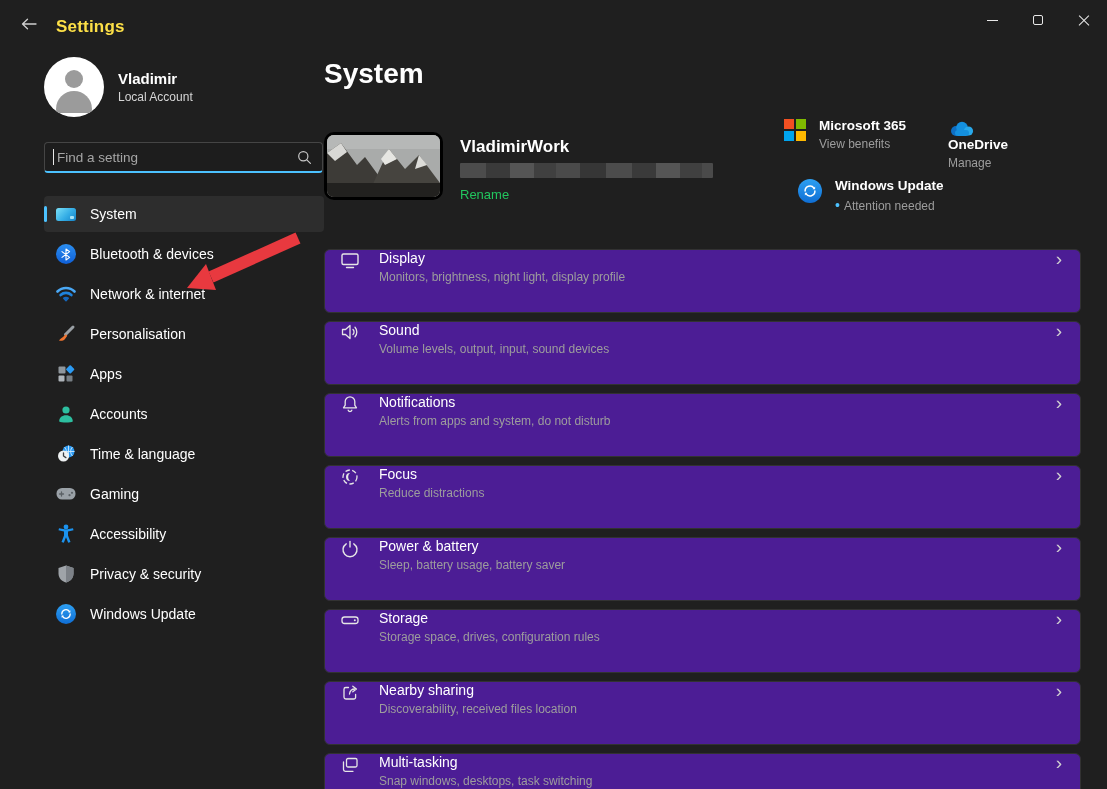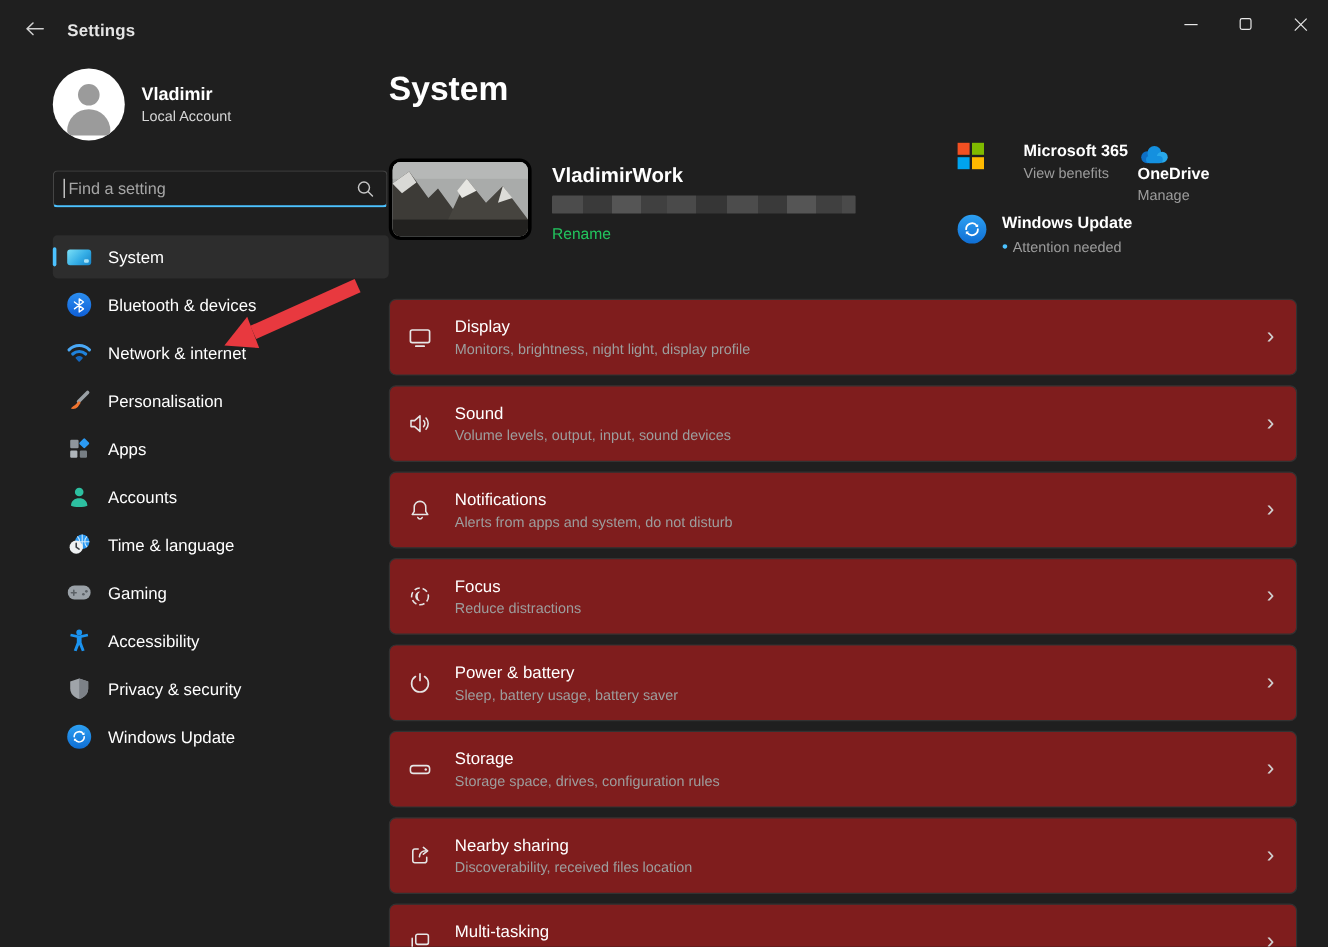--- a/index.html
+++ b/index.html
@@ -6,21 +6,21 @@
   html,body { width:1107px; height:789px; overflow:hidden; }
   body {
     background:#1f1f1f;
     font-family:"Liberation Sans", sans-serif;
     color:#fff;
     position:relative;
   }
   
   .titlebar { position:absolute; top:0; left:0; width:1107px; height:48px; }
   .back-btn { position:absolute; left:12px; top:10px; width:34px; height:28px; display:flex; align-items:center; justify-content:center; border-radius:4px; cursor:pointer; }
-  .tb-title { position:absolute; left:56px; top:17px; font-size:14px; font-weight:700; color:#e5e5e5; letter-spacing:.2px; }
+  .tb-title { position:absolute; left:56px; top:17px; font-size:17px; font-weight:700; color:#fde047; letter-spacing:.2px; }
   .win-controls { position:absolute; right:0; top:0; height:40px; display:flex; }
   .win-btn { width:46px; height:40px; display:flex; align-items:center; justify-content:center; cursor:pointer; }
   .ic-min { width:11px; height:1px; background:#e8e8e8; }
   .ic-max { width:10px; height:10px; border:1px solid #e8e8e8; border-radius:2px; }
   .ic-close { position:relative; width:12px; height:12px; }
   .ic-close::before,.ic-close::after { content:""; position:absolute; left:-1px; top:5.5px; width:14px; height:1.2px; background:#e8e8e8; }
   .ic-close::before { transform:rotate(45deg); }
   .ic-close::after { transform:rotate(-45deg); }
 
   
@@ -69,22 +69,22 @@
   .rename { margin-top:9px; font-size:13px; color:#22c55e; cursor:pointer; display:inline-block; }
   .q-block { position:absolute; display:flex; align-items:flex-start; }
   .q-icon { margin-right:13px; margin-top:1px; flex:0 0 auto; }
   .q-title { font-size:13.5px; font-weight:700; color:#fff; }
   .q-sub { font-size:12px; color:#9d9d9d; margin-top:4px; }
   .q-sub .dot { color:#4cc2ff; font-size:14px; margin-right:4px; }
   .ms-grid { width:22px; height:22px; display:grid; grid-template-columns:10px 10px; grid-template-rows:10px 10px; gap:2px; }
   .ms-grid i { display:block; }
 
   .rows { position:absolute; left:14px; top:201px; width:757px; }
-  .srow { height:64px; margin-bottom:8px; background:#7f1d1d; border:1px solid #323232;
-    border-radius:6px; display:flex; align-items:center; padding:0 18px 0 14px; cursor:pointer; }
+  .srow { height:64px; margin-bottom:8px; background:#4c1d95; border:1px solid #323232;
+    border-radius:6px; display:flex; align-items:flex-start; padding:0 18px 0 14px; cursor:pointer; }
   .srow-ic { width:40px; display:flex; align-items:center; justify-content:flex-start; flex:0 0 auto; }
   .srow-text { flex:1; }
   .srow-title { font-size:14px; color:#fff; }
   .srow-sub { font-size:12px; color:#9d9d9d; margin-top:4px; }
   .chev { font-size:19px; color:#d0d0d0; line-height:1; transform:translateY(-1px); }
 
   
   .arrow-overlay { position:absolute; left:145px; top:228px; z-index:50; pointer-events:none; }
 
   svg { display:block; }
@@ -286,21 +286,21 @@
         <rect y="48" width="113" height="14" fill="#22211f"></rect>
       </svg>
     </div>
     <div class="hero-text">
       <div class="device-name">VladimirWork</div>
       <div class="blur-bar"></div>
       <span class="rename">Rename</span>
     </div>
   </div>
 
-  <div class="q-block" style="left:488px; top:70px;gap:20px;">
+  <div class="q-block" style="left:474px; top:70px;">
     <span class="q-icon ms-grid">
       <i style="background:#f25022"></i>
         <i style="background:#7fba00"></i>
         <i style="background:#00a4ef"></i>
         <i style="background:#ffb900"></i>
     </span>
     <span>
       <div class="q-title">Microsoft 365</div>
       <div class="q-sub">View benefits</div>
     </span>

